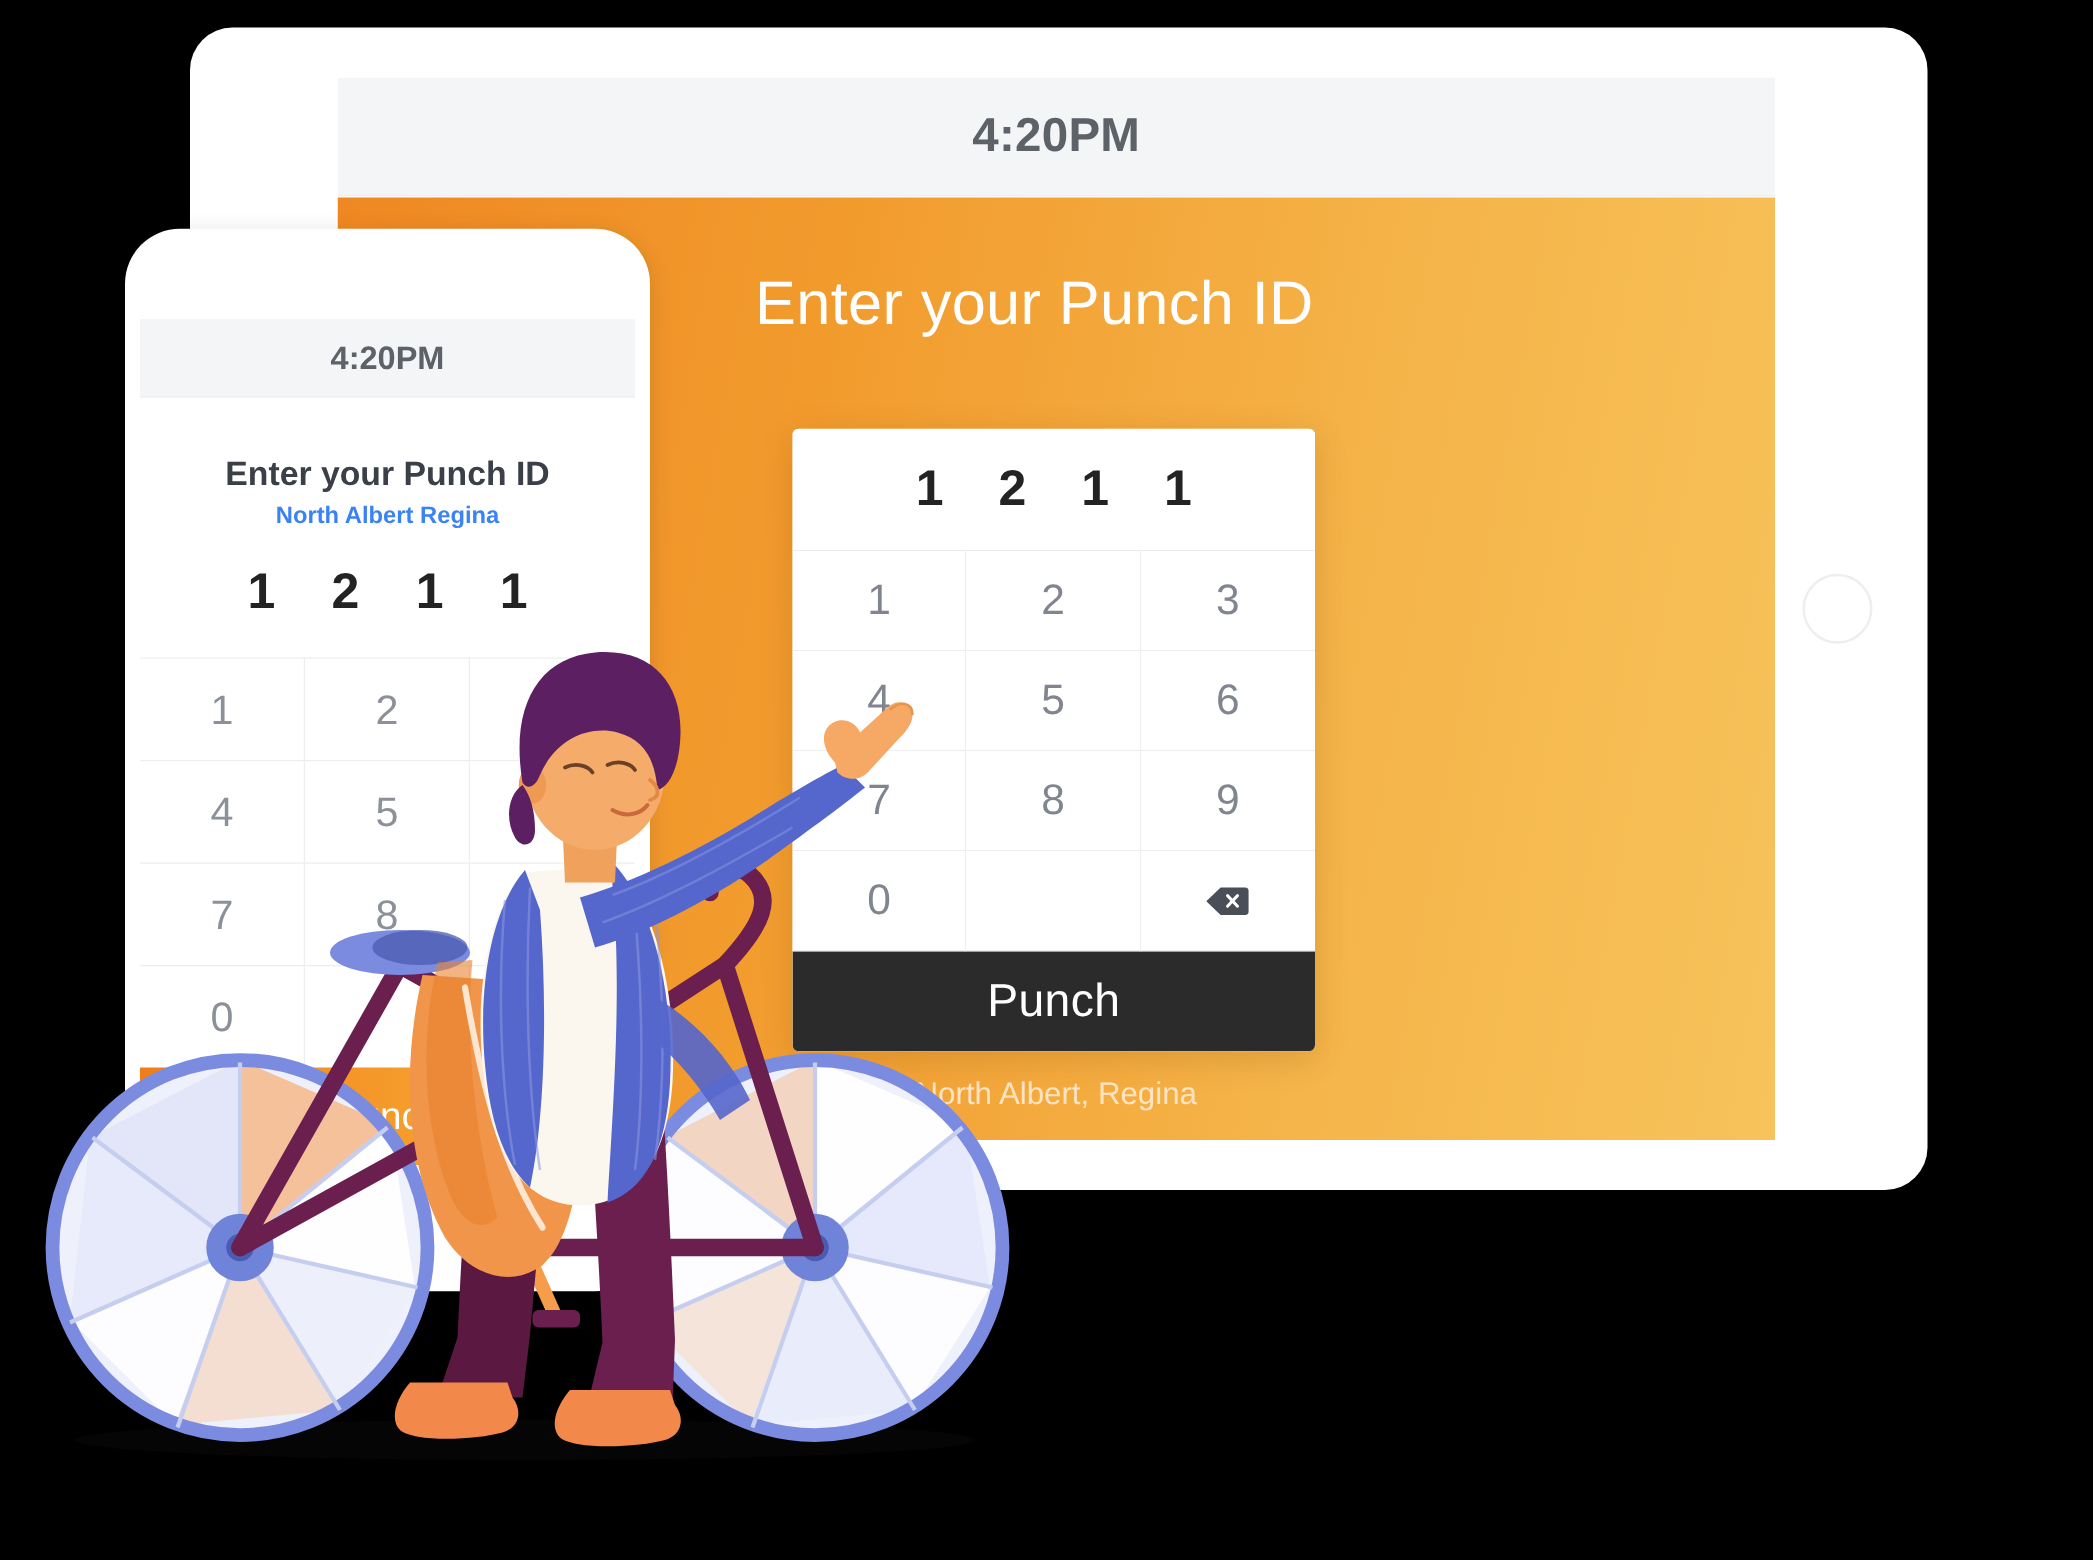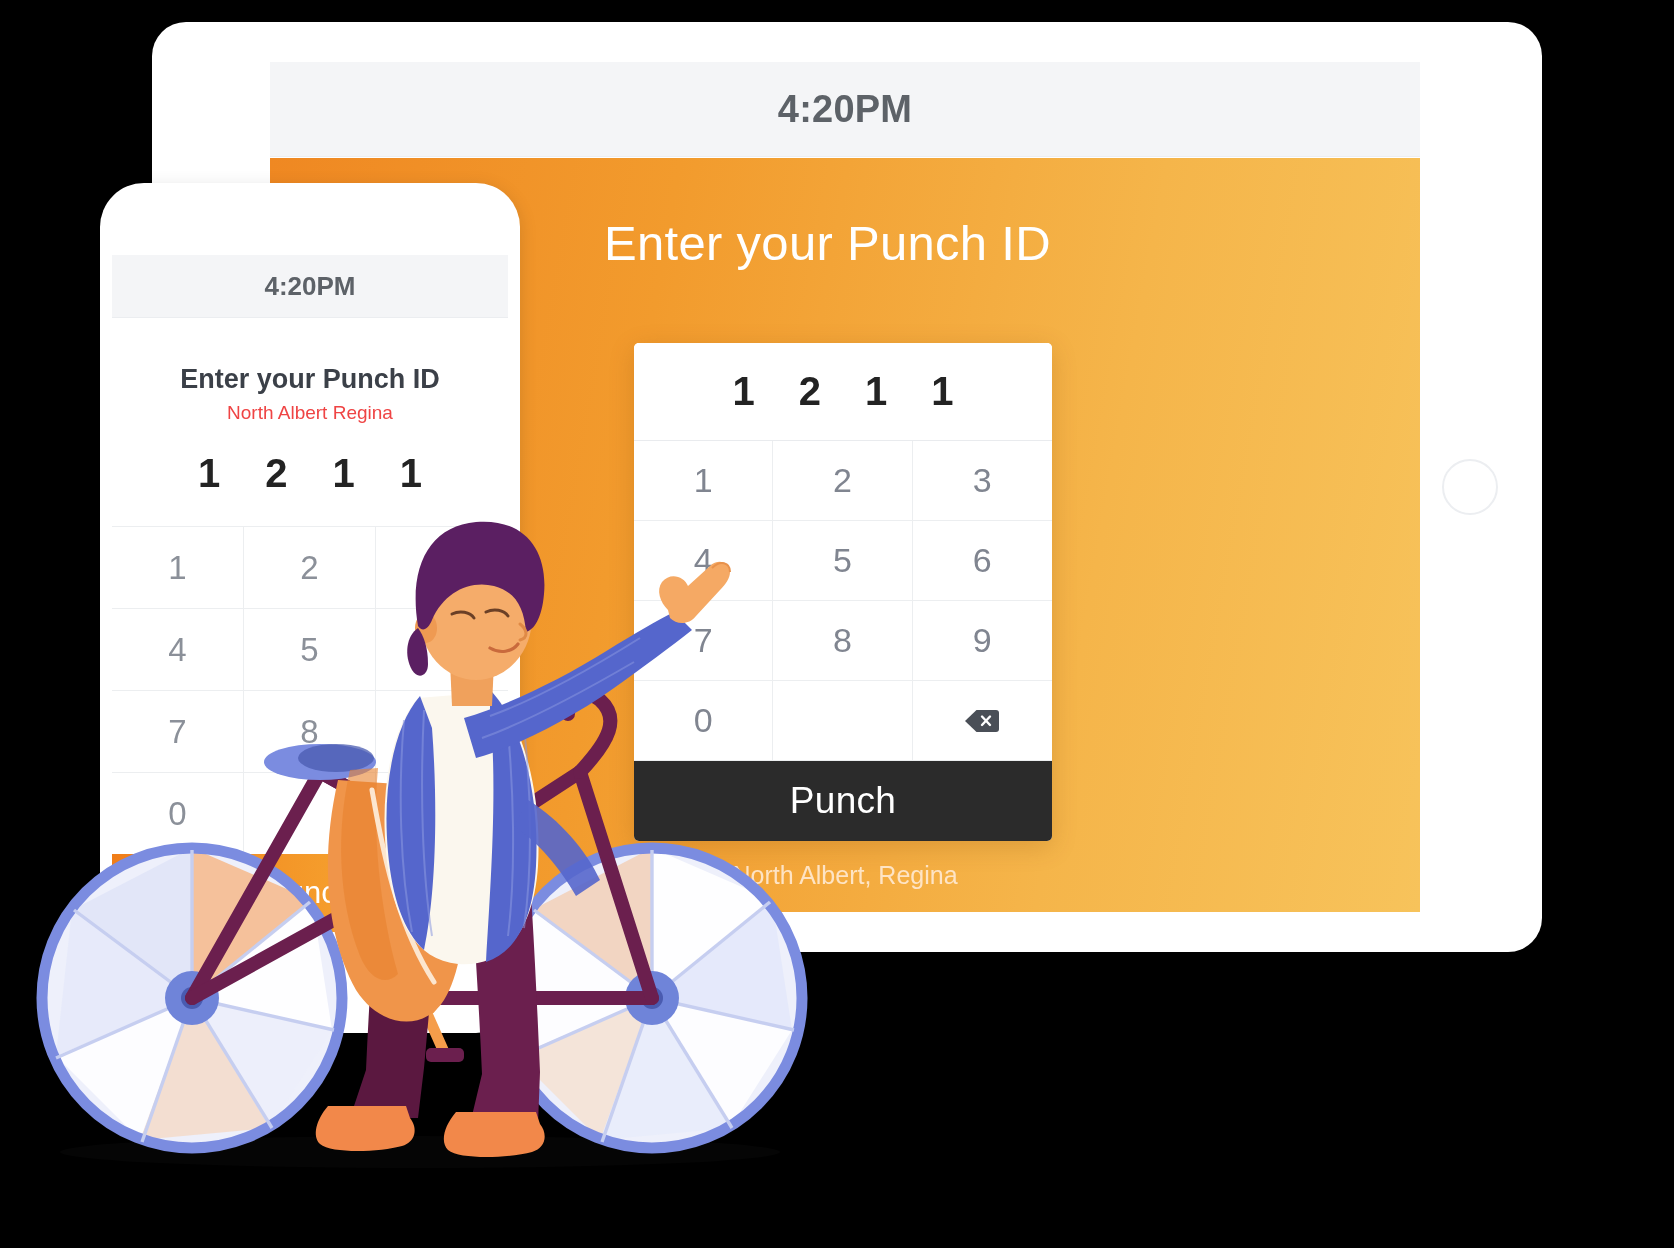--- a/index.html
+++ b/index.html
@@ -93,21 +93,21 @@
     display:flex; align-items:center; justify-content:center;
     border-bottom:1px solid #ebedf0;
   }
   .phone-time{ font-size:26px; font-weight:700; color:#5d6268; }
   .phone-heading{
     margin-top:46px; text-align:center;
     font-size:27px; font-weight:700; color:#3b4048;
   }
   .phone-sub{
     margin-top:7px; text-align:center;
-    font-size:19px; color:#ef4444; font-weight:400;
+    font-size:19px; color:#3b82f6; font-weight:700;
   }
   .phone-display{
     margin-top:27px; display:flex; align-items:center; justify-content:center;
     gap:45px; padding-bottom:30px;
   }
   .phone-display span{ font-size:40px; font-weight:700; color:#232323; }
   .phone-grid{ display:grid; grid-template-columns:repeat(3,1fr); }
   .phone-key{
     height:82px; display:flex; align-items:center; justify-content:center;
     font-size:33px; color:#8b9099;

